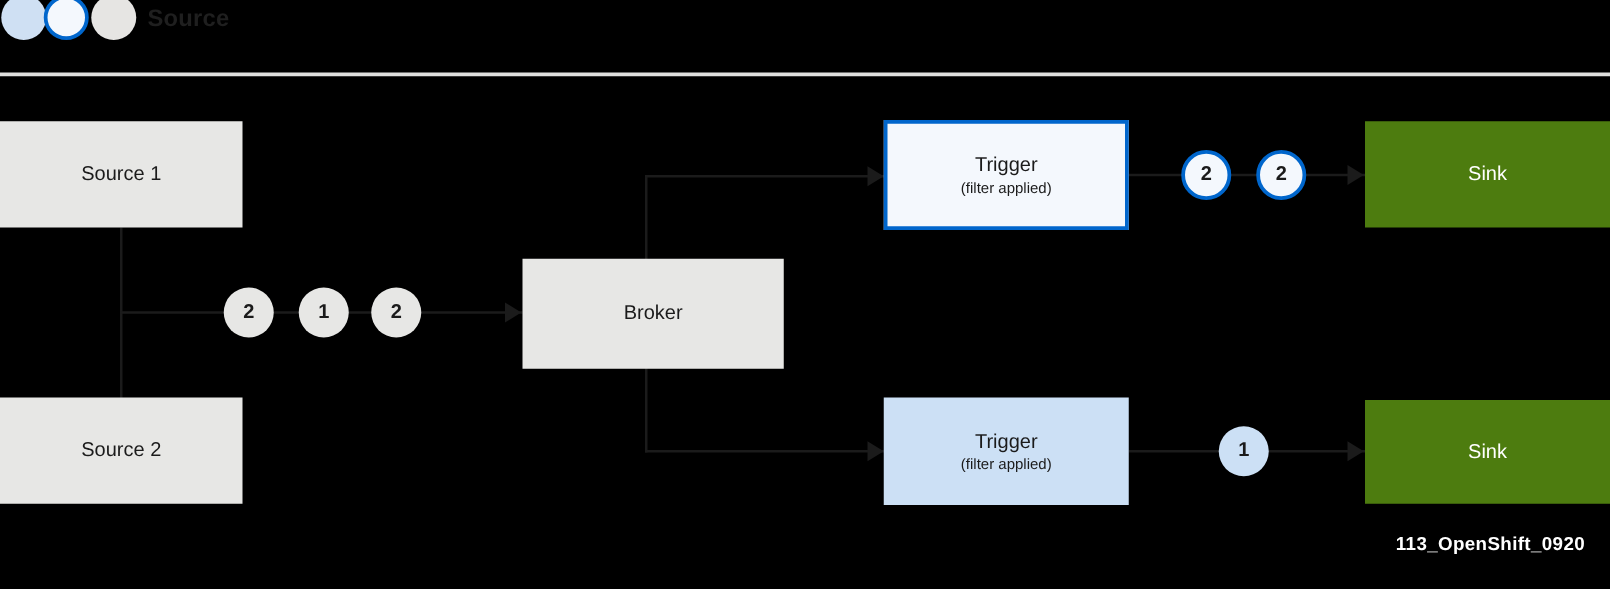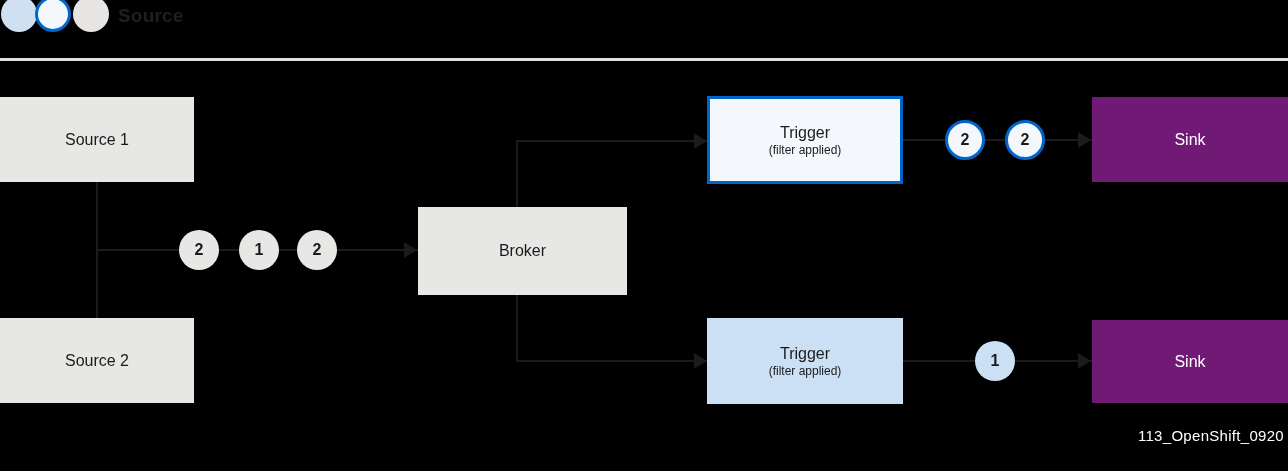--- a/index.html
+++ b/index.html
@@ -73,21 +73,21 @@
   .node-gray  { background: #e7e7e5; }
   .node-gray .title { font-weight: 400; }
 
   .node-trigger-outline {
     background: #f4f8fd;
     border: 3px solid #0066cc;
   }
   .node-trigger-filled { background: #cce0f5; }
 
   .node-sink {
-    background: #701a75;
+    background: #4d7c0f;
     text-align: center;
   }
   .node-sink .title {
     color: #ffffff;
     font-weight: 400;
   }
 
   #node-source-1 { left: 0px;    top: 97px;  width: 194px; height: 85px; }
   #node-source-2 { left: 0px;    top: 318px; width: 194px; height: 85px; }
   #node-broker   { left: 418px;  top: 207px; width: 209px; height: 88px; }
@@ -158,24 +158,24 @@
   #badge-src-c { left: 297px; top: 230px; }
 
   #badge-top-a { left: 945px;  top: 120px; }
   #badge-top-b { left: 1005px; top: 120px; }
 
   #badge-bottom-a { left: 975px; top: 341px; }
 
   
   #caption {
     position: absolute;
-    right: 4px;
+    right: 20px;
     top: 427px;
     font-size: 15px;
-    font-weight: 400;
+    font-weight: 700;
     color: #ffffff;
     letter-spacing: 0.3px;
   }
 </style>
 </head>
 <body>
 
 <div id="canvas">
 
   <div class="legend-dot" id="legend-dot-blue"></div>

